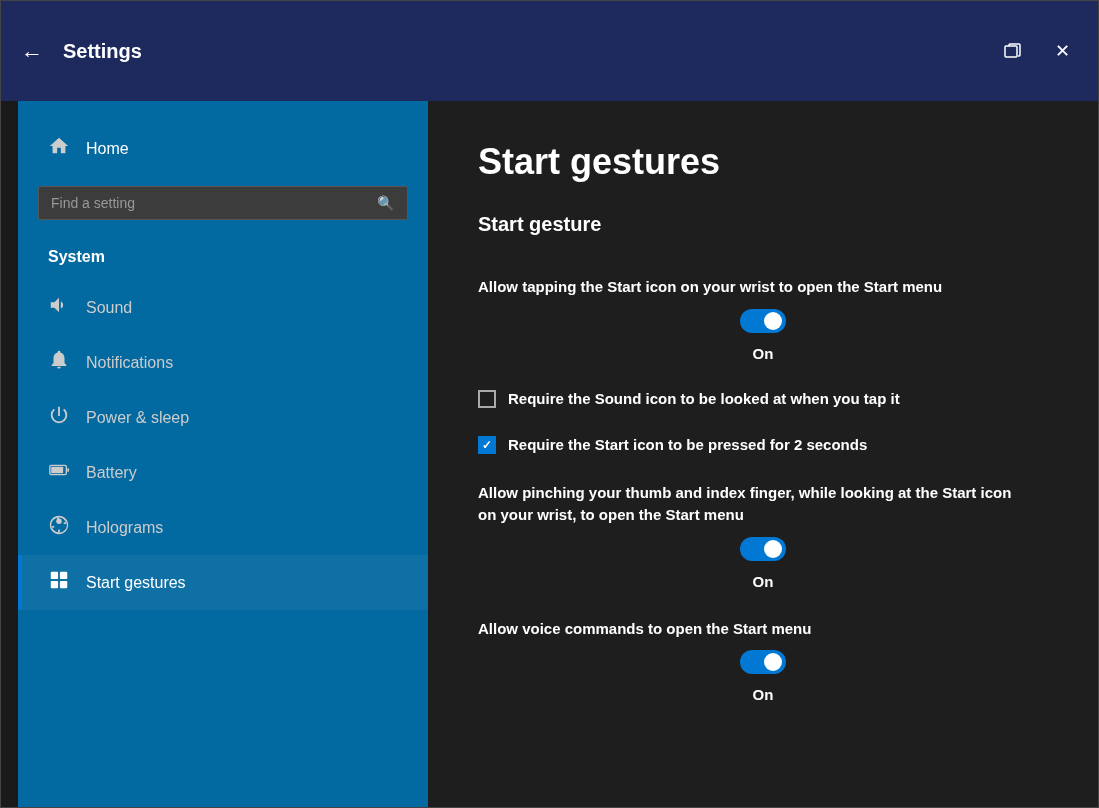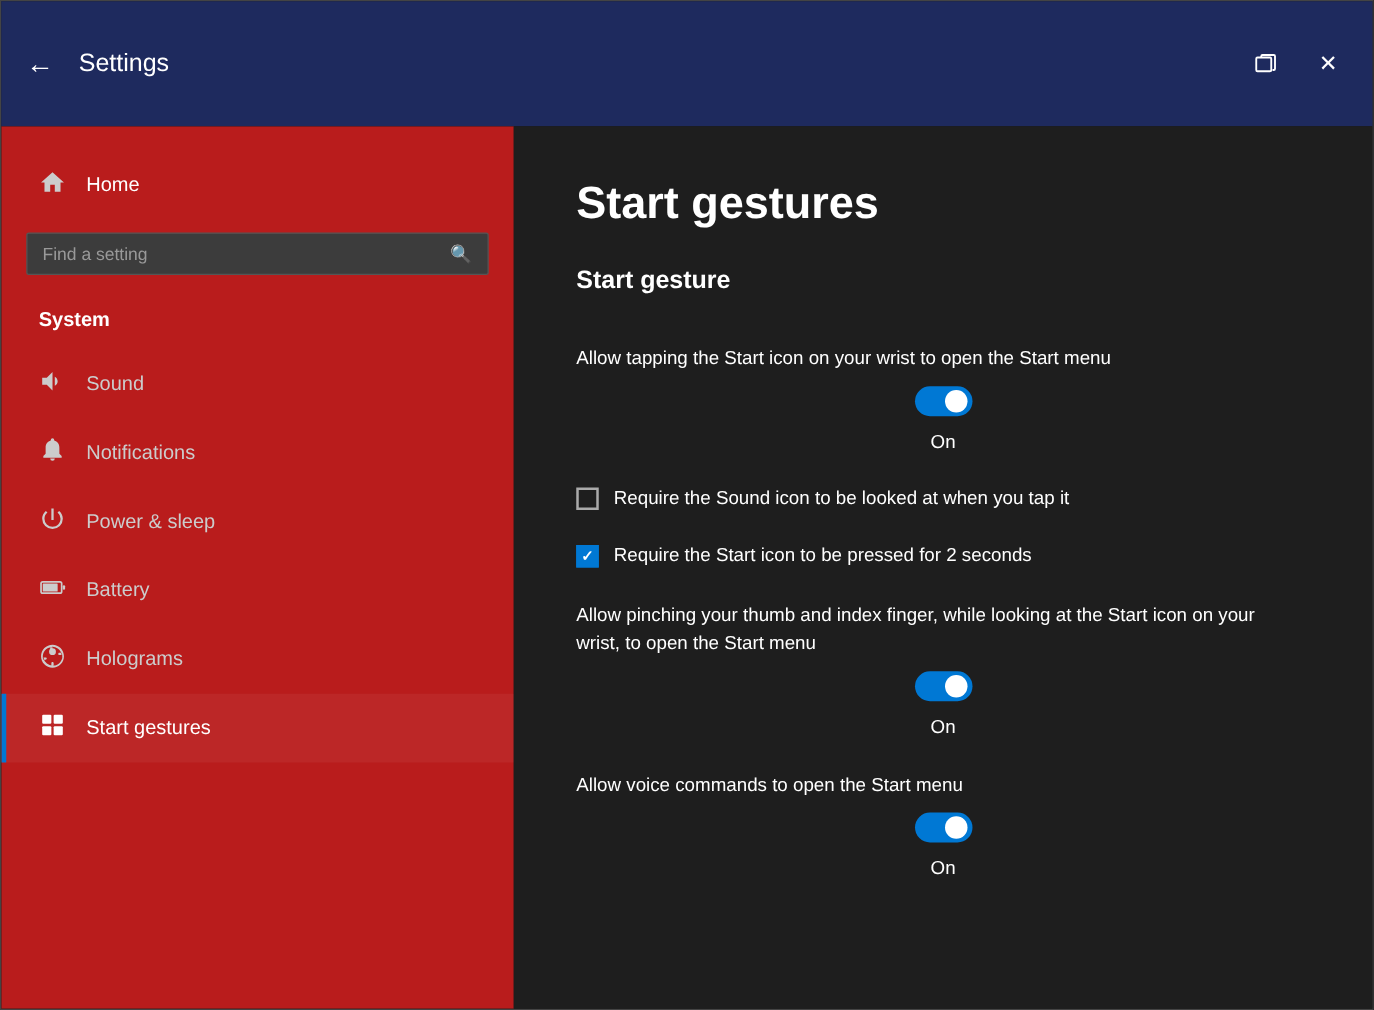--- a/index.html
+++ b/index.html
@@ -33,21 +33,21 @@
       font-size: 22px;
       cursor: pointer;
       margin-right: 20px;
       background: none;
       border: none;
       padding: 0;
     }
     .titlebar-title {
       color: white;
       font-size: 20px;
-      font-weight: 400;
+      font-weight: 700;
       flex: 1;
     }
     .titlebar-controls {
       display: flex;
       align-items: center;
       gap: 16px;
     }
     .titlebar-icon-btn {
       color: white;
       background: none;
@@ -62,24 +62,25 @@
     
     .main {
       display: flex;
       flex: 1;
       overflow: hidden;
     }
 
     
     .sidebar {
       width: 410px;
-      background: #b91c1c;
+      background: #0369a1;
       padding: 20px 0;
       flex-shrink: 0;
       overflow-y: auto;
+      margin-left: 17px;
     }
 
     .sidebar-home {
       display: flex;
       align-items: center;
       gap: 16px;
       padding: 14px 30px;
       color: white;
       cursor: pointer;
       font-size: 16px;
@@ -162,20 +163,21 @@
     .section-title {
       color: white;
       font-size: 20px;
       font-weight: 600;
       margin-bottom: 30px;
       padding-bottom: 10px;
     }
 
     .setting-item {
       margin-bottom: 28px;
+      font-weight: bold;
     }
     .setting-description {
       color: white;
       font-size: 15px;
       line-height: 1.5;
       margin-bottom: 10px;
       max-width: 550px;
     }
 
     

